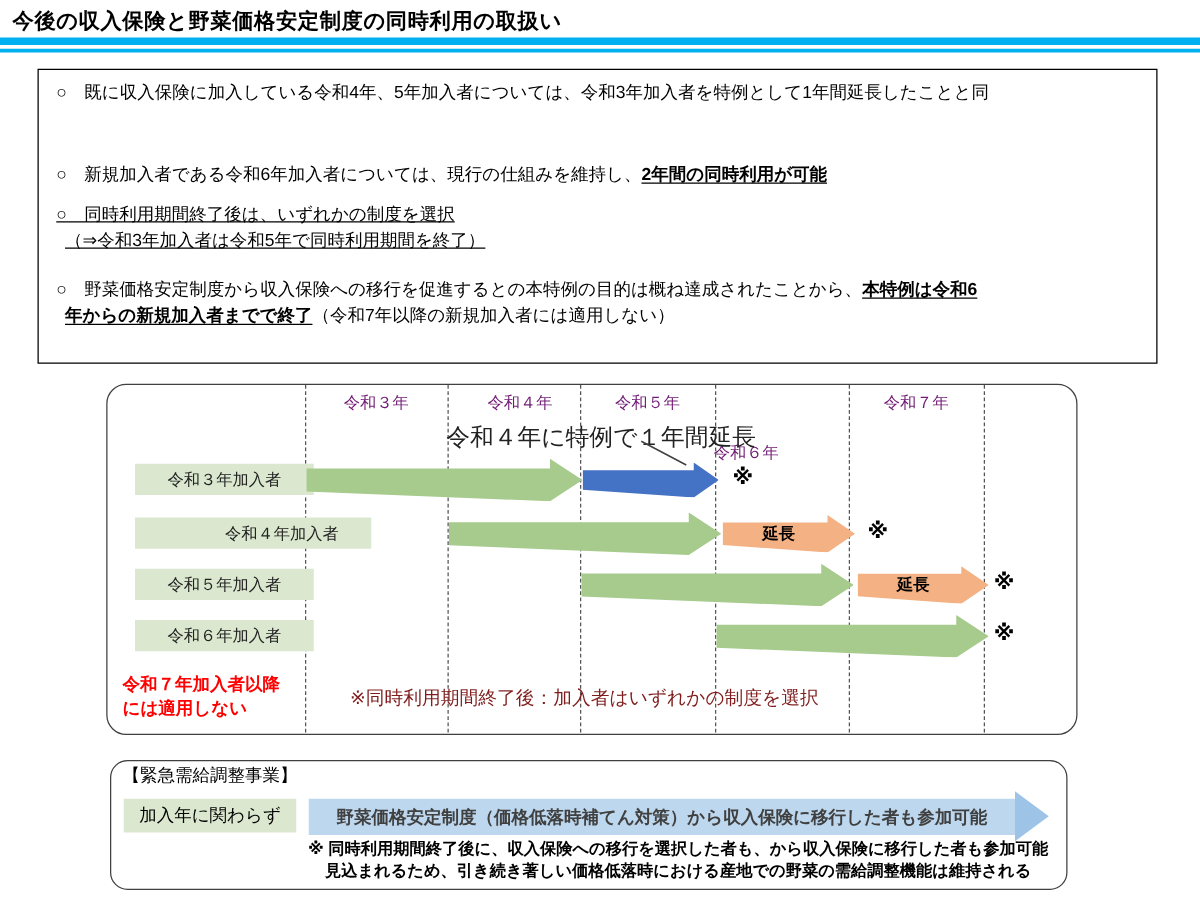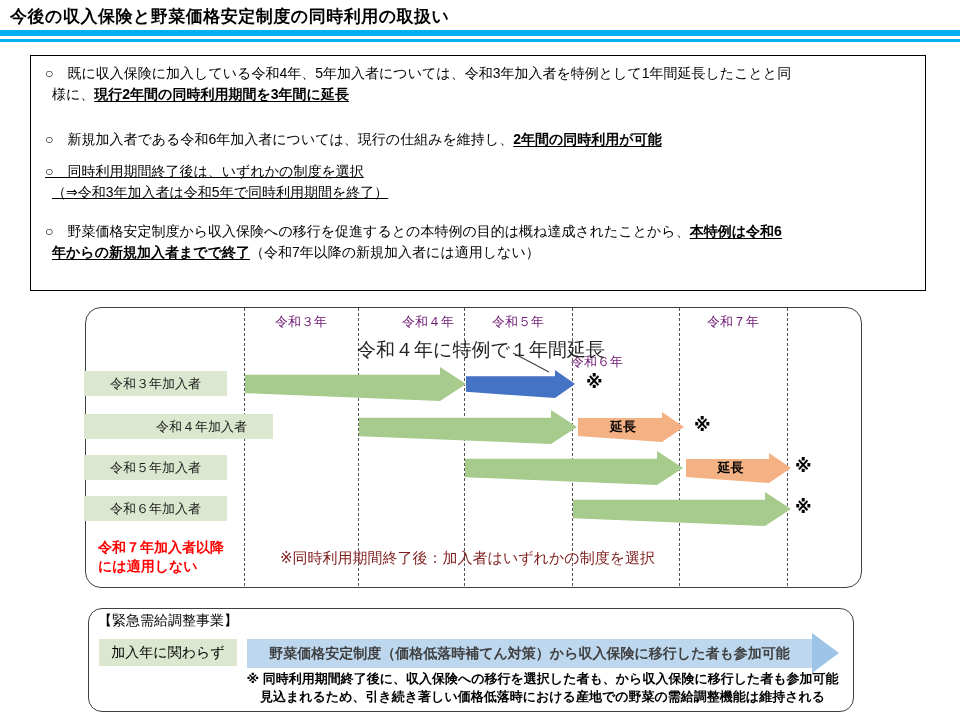--- a/index.html
+++ b/index.html
@@ -20,21 +20,21 @@
   .bullet{position:absolute;left:45px;width:868px;font-size:14px;line-height:21px;}
   .bullet .cont{padding-left:7px;}
   .em{font-weight:bold;text-decoration:underline;text-underline-offset:2px;}
 
   
   .timeline-box{position:absolute;left:85px;top:307px;width:777px;height:281px;border:1.5px solid #404040;border-radius:16px;box-sizing:border-box;background:#fff;}
   .vline{position:absolute;top:308px;height:278px;width:0;border-left:1px dashed #555;}
   .year-label{position:absolute;top:313px;width:90px;text-align:center;font-size:13px;color:#701a75;}
   .annotation{position:absolute;left:357px;top:337px;font-size:19px;color:#222;white-space:nowrap;}
   .callout-svg{position:absolute;left:500px;top:349px;}
-  .row-label{position:absolute;left:84px;width:143px;height:25px;background:#dbe8cf;font-size:13px;display:flex;align-items:center;justify-content:center;color:#222;}
+  .row-label{position:absolute;left:108px;width:143px;height:25px;background:#dbe8cf;font-size:13px;display:flex;align-items:center;justify-content:center;color:#222;}
   .ba{position:absolute;box-sizing:border-box;}
   .ba-green{height:34px;background:#a6cb8d;clip-path:polygon(0 23%,calc(100% - 26px) 23%,calc(100% - 26px) 0,100% 50%,calc(100% - 26px) 100%,0 77%);}
   .ba-blue{height:28px;background:#4472c4;clip-path:polygon(0 22%,calc(100% - 20px) 22%,calc(100% - 20px) 0,100% 50%,calc(100% - 20px) 100%,0 78%);}
   .ba-orange{height:30px;background:#f4b183;clip-path:polygon(0 20%,calc(100% - 22px) 20%,calc(100% - 22px) 0,100% 50%,calc(100% - 22px) 100%,0 80%);
              display:flex;align-items:center;justify-content:center;padding-right:16px;font-size:13px;font-weight:bold;color:#000;}
   .asterisk{position:absolute;font-size:17px;font-weight:bold;color:#000;}
   .red-note{position:absolute;left:98px;top:538px;font-size:14px;font-weight:bold;color:#ff0000;line-height:19px;}
   .tl-footnote{position:absolute;left:280px;top:549px;width:560px;text-align:left;font-size:15px;font-weight:normal;color:#7f1d1d;}
 
   
@@ -51,21 +51,20 @@
 <div class="page">
 
   <div class="title">今後の収入保険と野菜価格安定制度の同時利用の取扱い</div>
   <div class="accent-bar-thick"></div>
   <div class="accent-bar-thin"></div>
 
   <div class="summary-box"></div>
 
   <div class="bullet" style="top:63px;">
     <div><span>○　既に収入保険に加入している令和4年、5年加入者については、令和3年加入者を特例として1年間延長したことと同</span></div>
-    <div class="cont"><span>様に、</span><span class="em">現行2年間の同時利用期間を3年間に延長</span></div>
   </div>
 
   <div class="bullet" style="top:129px;">
     <span>○　新規加入者である令和6年加入者については、現行の仕組みを維持し、</span><span class="em">2年間の同時利用が可能</span>
   </div>
 
   <div class="bullet" style="top:161px;text-decoration:underline;">
     <div>○　同時利用期間終了後は、いずれかの制度を選択</div>
     <div class="cont">（⇒令和3年加入者は令和5年で同時利用期間を終了）</div>
   </div>
@@ -78,21 +77,21 @@
   <div class="timeline-box"></div>
 
   <div class="vline" style="left:244px;"></div>
   <div class="vline" style="left:358px;"></div>
   <div class="vline" style="left:464px;"></div>
   <div class="vline" style="left:572px;"></div>
   <div class="vline" style="left:679px;"></div>
   <div class="vline" style="left:787px;"></div>
 
   <div class="year-label" style="left:256px;">令和３年</div>
-  <div class="year-label" style="left:383px;">令和４年</div>
+  <div class="year-label" style="left:371px;">令和４年</div>
   <div class="year-label" style="left:473px;">令和５年</div>
   <div class="year-label" style="left:552px;margin-top:40px;">令和６年</div>
   <div class="year-label" style="left:688px;">令和７年</div>
 
   <div class="annotation">令和４年に特例で１年間延長</div>
   <svg class="callout-svg" width="60" height="28">
     <line x1="13" y1="4" x2="49" y2="23" stroke="#404040" stroke-width="1.2"></line>
   </svg>
 
   <div class="row-label" style="top:371px;">令和３年加入者</div>

